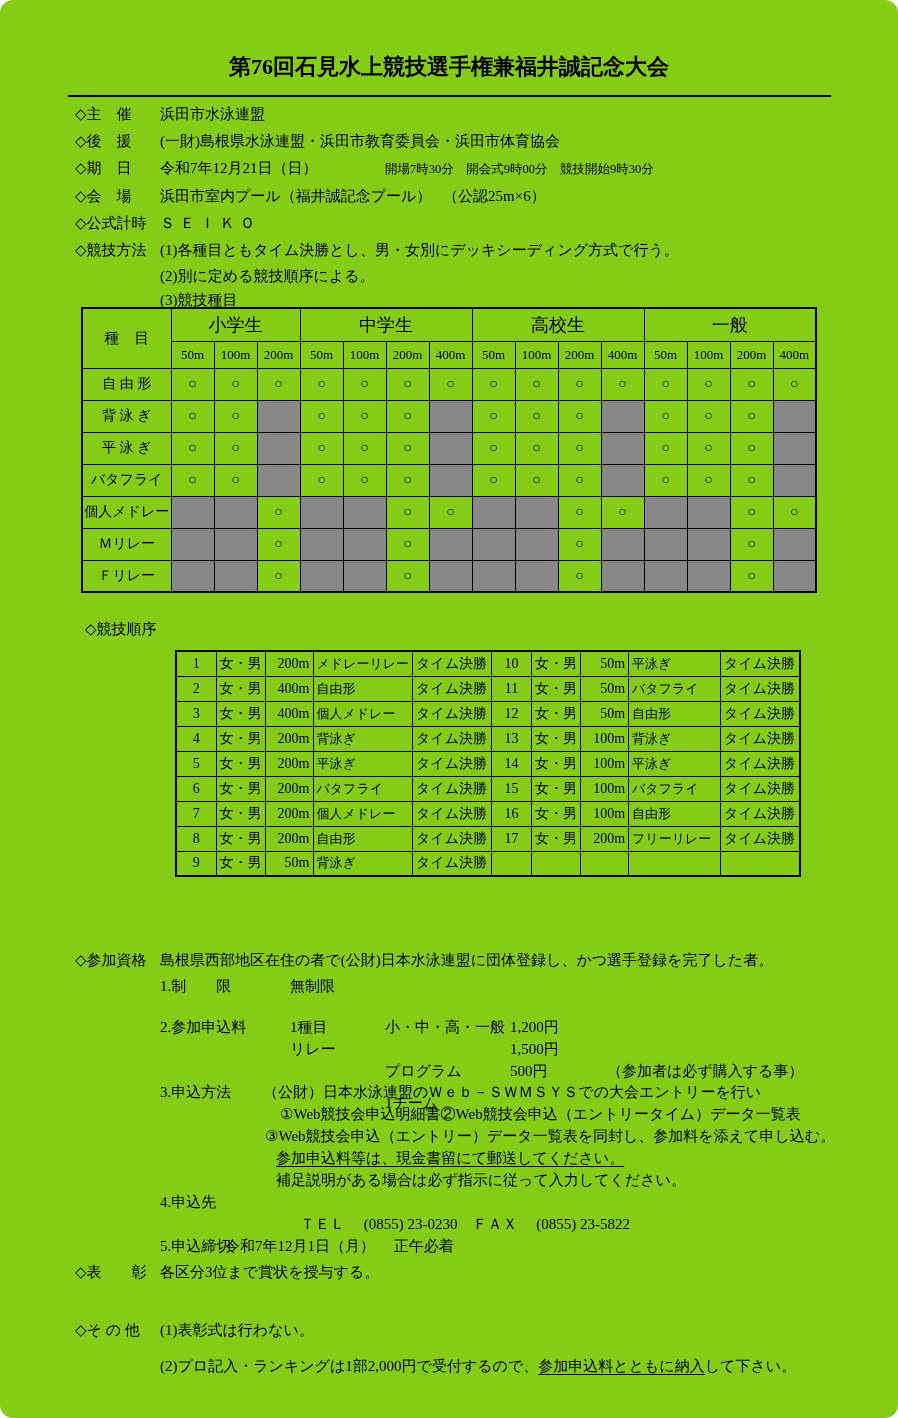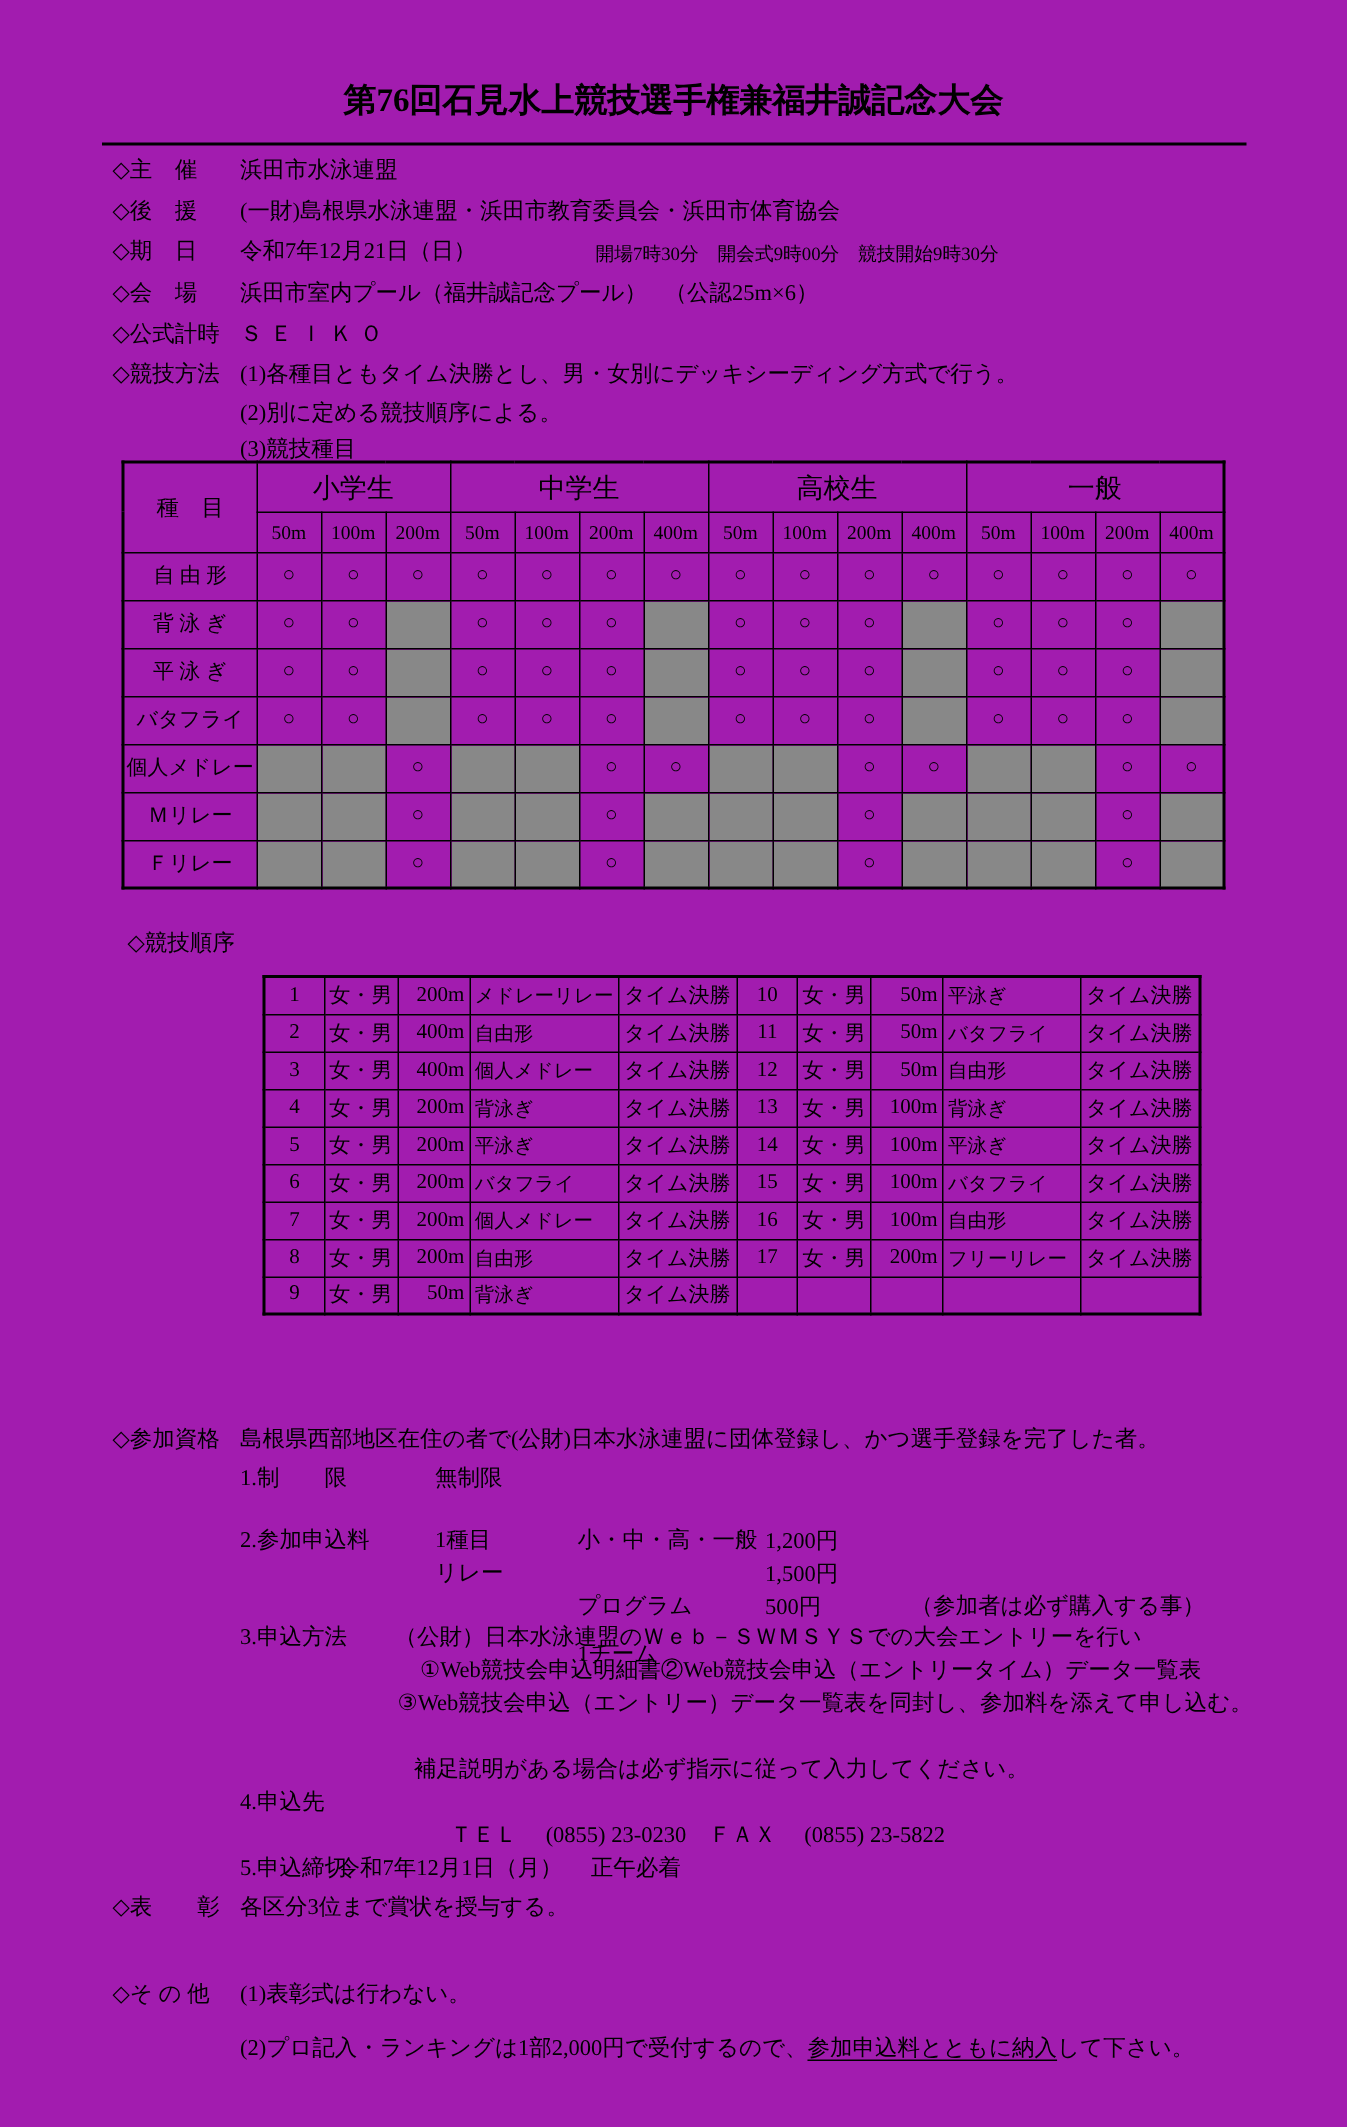--- a/index.html
+++ b/index.html
@@ -1,19 +1,19 @@
 <!DOCTYPE html>
 <html><head>
 <meta charset="utf-8">
 <style>
   html,body{margin:0;padding:0;background:#fff;}
-  .page{position:relative;width:898px;height:1418px;background:#a21caf;
-        font-family:"Liberation Serif","DejaVu Serif",serif;color:#000;overflow:hidden;}
+  .page{position:relative;width:898px;height:1418px;background:#84cc16;
+        font-family:"Liberation Serif","DejaVu Serif",serif;color:#000;overflow:hidden;border-radius:13px;}
   .t{position:absolute;white-space:nowrap;font-size:15px;line-height:1.25;}
-  .sm{font-size:12.5px;margin-left:12px;}
+  .sm{font-size:12.5px;}
   .ul{text-decoration:underline;text-underline-offset:3px;}
   .title{position:absolute;top:52px;left:0;width:100%;text-align:center;
          font-size:22px;font-weight:bold;}
   .rule{position:absolute;top:95px;left:68px;width:763px;border-top:2px solid #000;height:0;}
   .seiko{letter-spacing:5px;}
   .amount{position:absolute;width:80px;text-align:left;font-size:15px;white-space:nowrap;}
 
   table.events{position:absolute;left:81px;top:307px;border-collapse:collapse;
                border:2px solid #000;table-layout:fixed;}
   .events th,.events td{border:1px solid #000;text-align:center;font-weight:normal;
@@ -352,20 +352,21 @@
   <div class="amount" style="left:510px;top:1040px">1,500円</div>
 
   <div class="t" style="left:385px;top:1062px">プログラム</div>
   <div class="amount" style="left:510px;top:1062px">500円</div>
   <div class="t" style="left:607px;top:1062px">（参加者は必ず購入する事）</div>
 
   <div class="t" style="left:160px;top:1083px">3.申込方法</div>
   <div class="t" style="left:263px;top:1083px">（公財）日本水泳連盟のＷｅｂ－ＳＷＭＳＹＳでの大会エントリーを行い</div>
   <div class="t" style="left:280px;top:1105px">①Web競技会申込明細書②Web競技会申込（エントリータイム）データ一覧表</div>
   <div class="t" style="left:265px;top:1127px">③Web競技会申込（エントリー）データ一覧表を同封し、参加料を添えて申し込む。</div>
+  <div class="t ul" style="left:276px;top:1149px">参加申込料等は、現金書留にて郵送してください。</div>
   <div class="t" style="left:276px;top:1171px">補足説明がある場合は必ず指示に従って入力してください。</div>
 
   <div class="t" style="left:160px;top:1193px">4.申込先</div>
   <div class="t" style="left:300px;top:1215px">ＴＥＬ　 (0855) 23-0230　ＦＡＸ　 (0855) 23-5822</div>
 
   <div class="t" style="left:160px;top:1237px">5.申込締切</div>
   <div class="t" style="left:225px;top:1237px">令和7年12月1日（月）　 正午必着</div>
 
   <div class="t" style="left:75px;top:1263px">◇表　　彰</div>
   <div class="t" style="left:160px;top:1263px">各区分3位まで賞状を授与する。</div>

